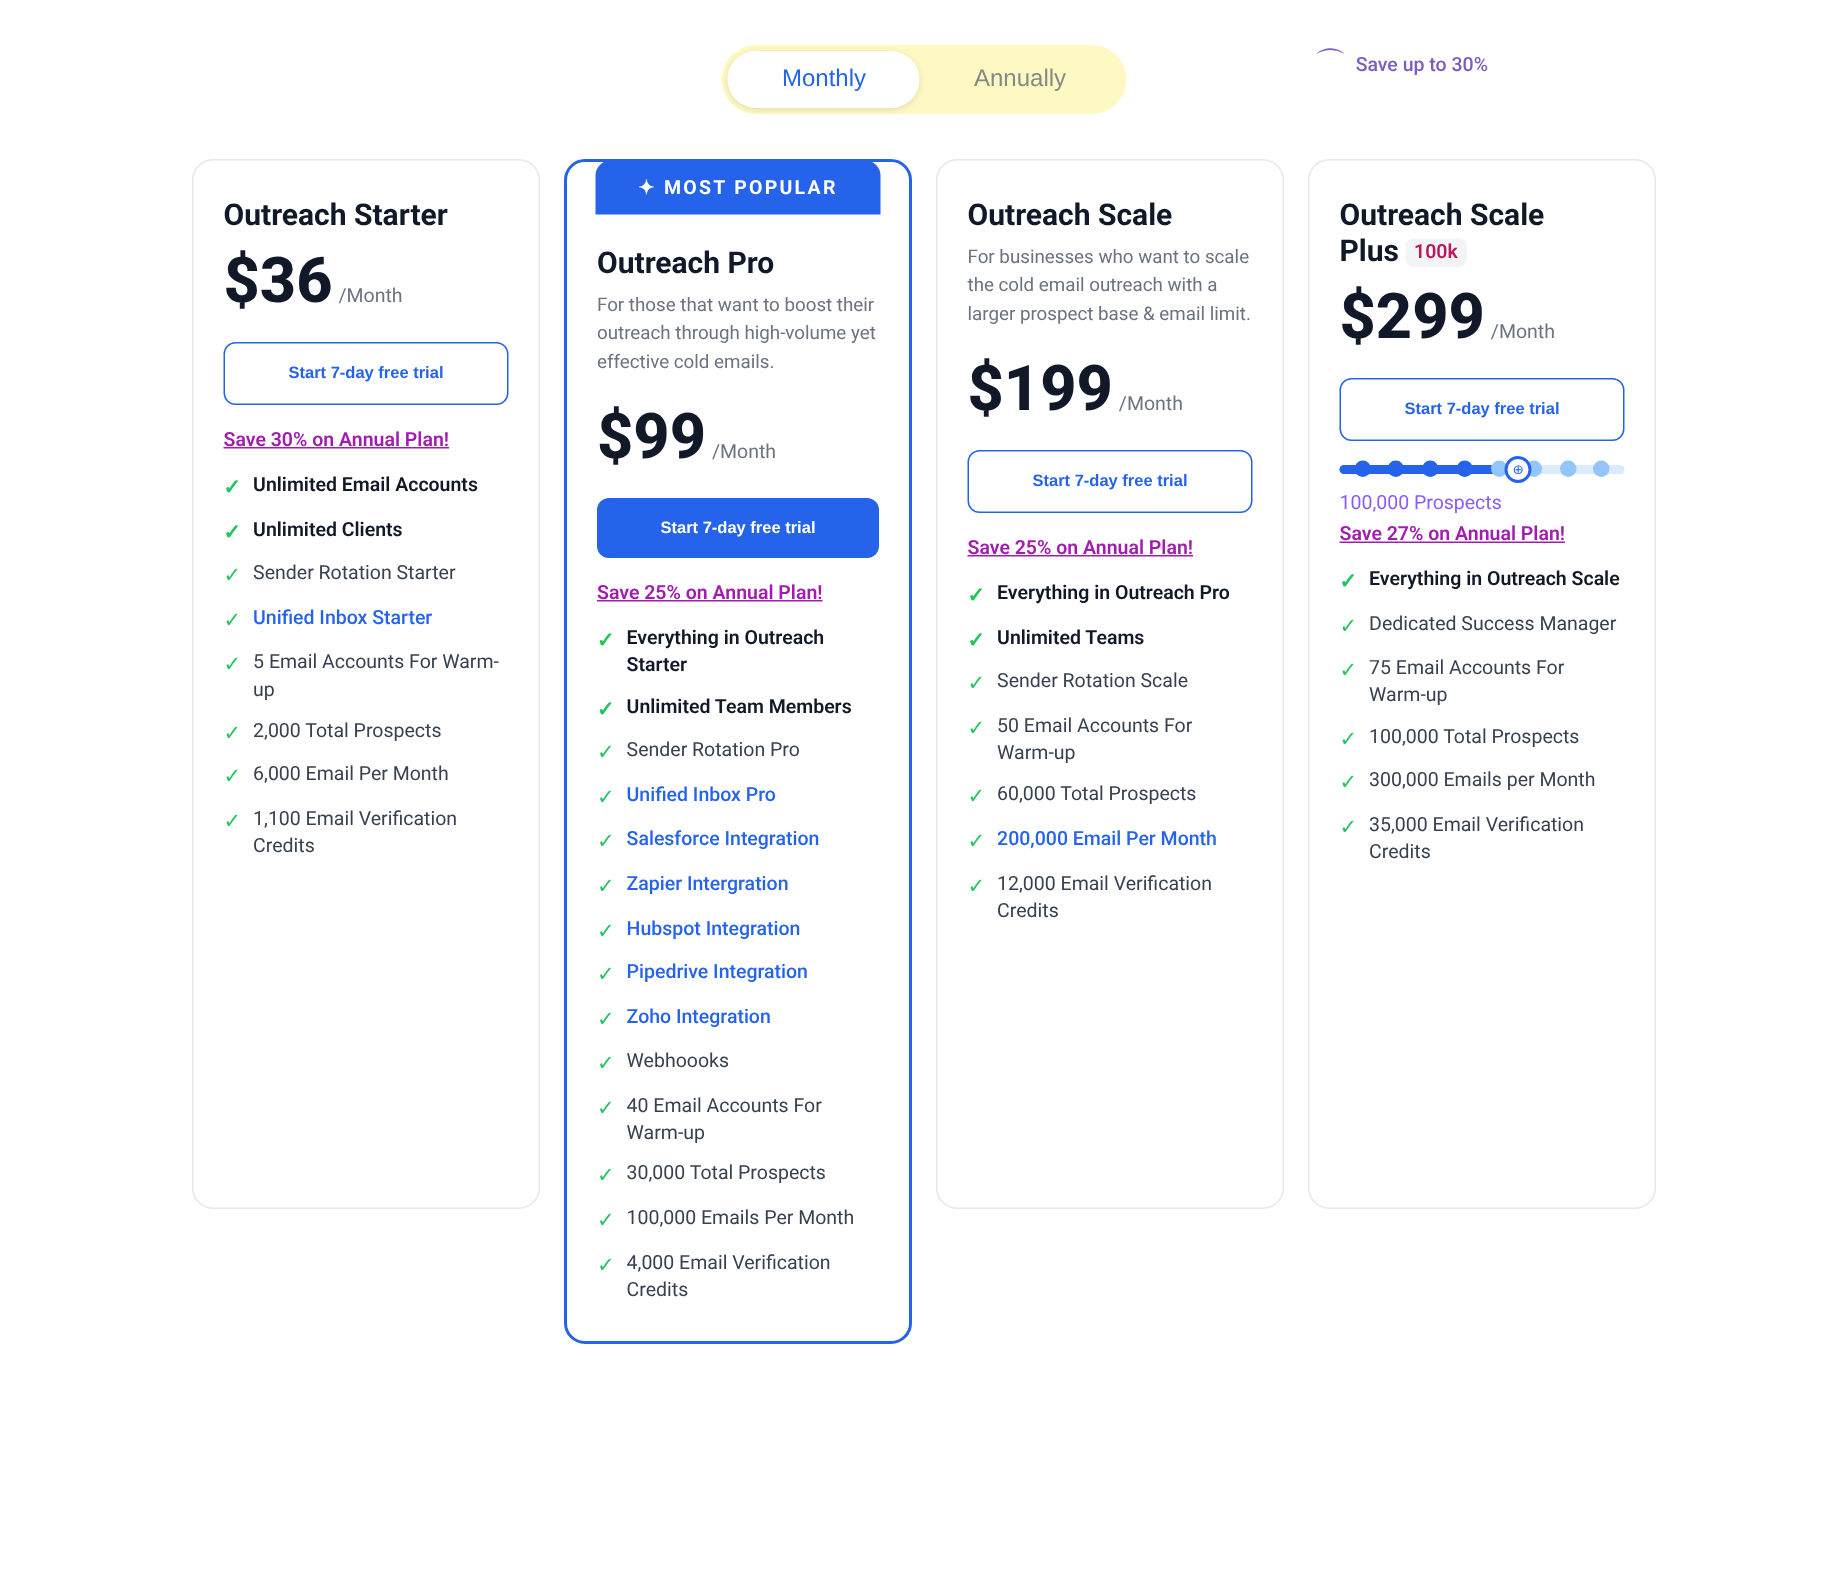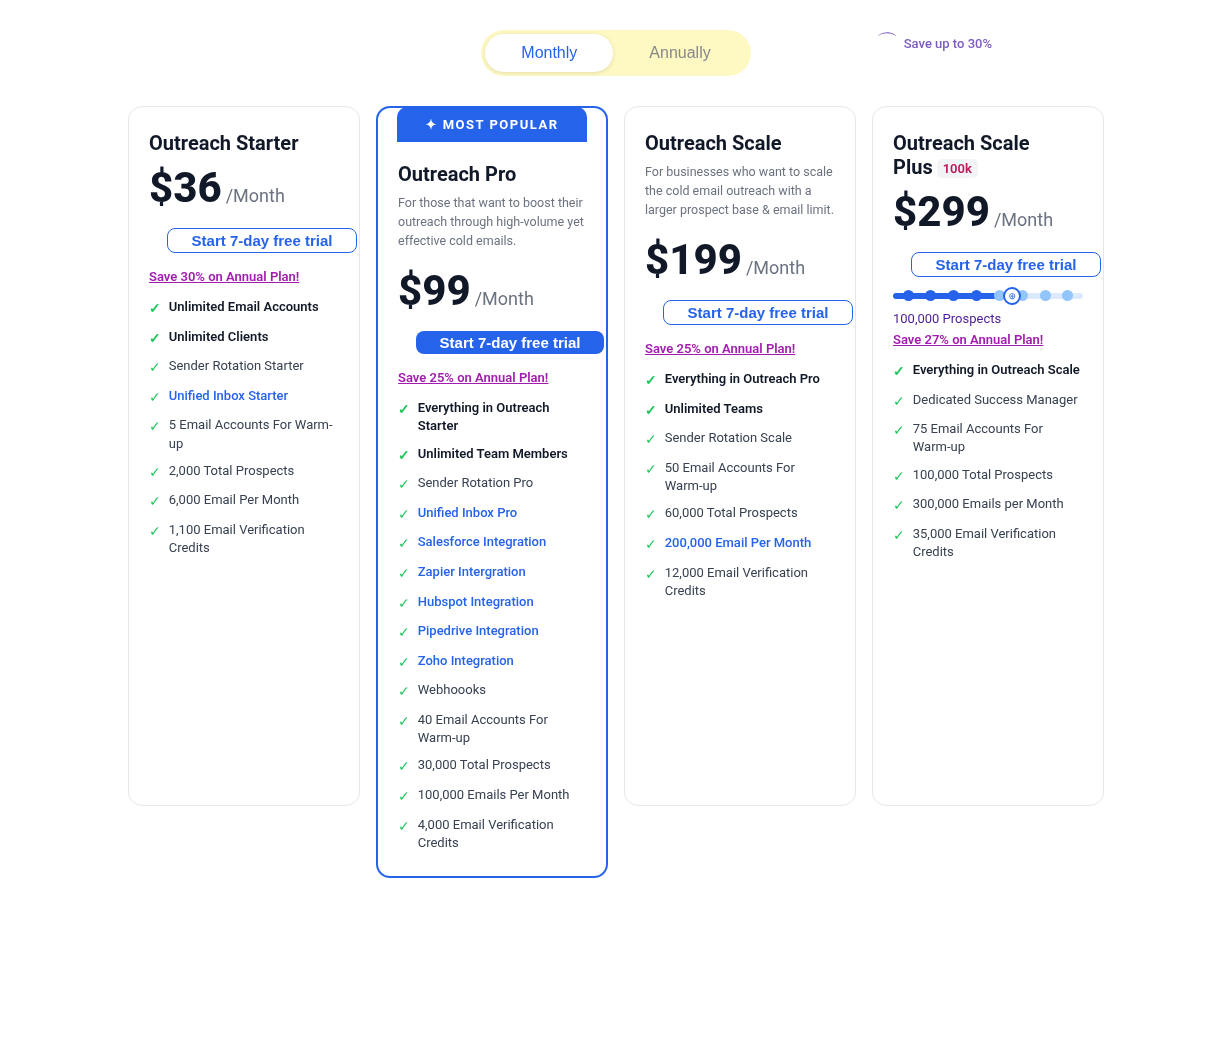--- a/index.html
+++ b/index.html
@@ -121,34 +121,33 @@
       align-items: baseline;
       gap: 4px;
       margin-bottom: 16px;
     }
     .price-amount {
       font-size: 42px;
       font-weight: 800;
       color: #111827;
     }
     .price-period {
-      font-size: 18px;
+      font-size: 13px;
       color: #6b7280;
     }
     .trial-btn {
       display: block;
       width: 100%;
-      padding: 3px;
+      padding: 14px;
       border-radius: 8px;
-      font-size: 15px;
+      font-size: 11px;
       font-weight: 600;
       cursor: pointer;
       text-align: center;
       margin-bottom: 16px;
-      margin-left: 18px;
     }
     .trial-btn.outline {
       background: #fff;
       border: 1.5px solid #2563eb;
       color: #2563eb;
     }
     .trial-btn.filled {
       background: #2563eb;
       border: none;
       color: #fff;
@@ -187,21 +186,21 @@
     }
     .feature-item.bold {
       font-weight: 600;
       color: #111827;
     }
     .prospect-slider {
       margin: 8px 0 12px;
     }
     .prospect-label {
       font-size: 13px;
-      color: #4c1d95;
+      color: #8b5cf6;
       margin-bottom: 6px;
     }
     .slider-track {
       height: 6px;
       background: #dbeafe;
       border-radius: 4px;
       position: relative;
       overflow: visible;
     }
     .slider-fill {

